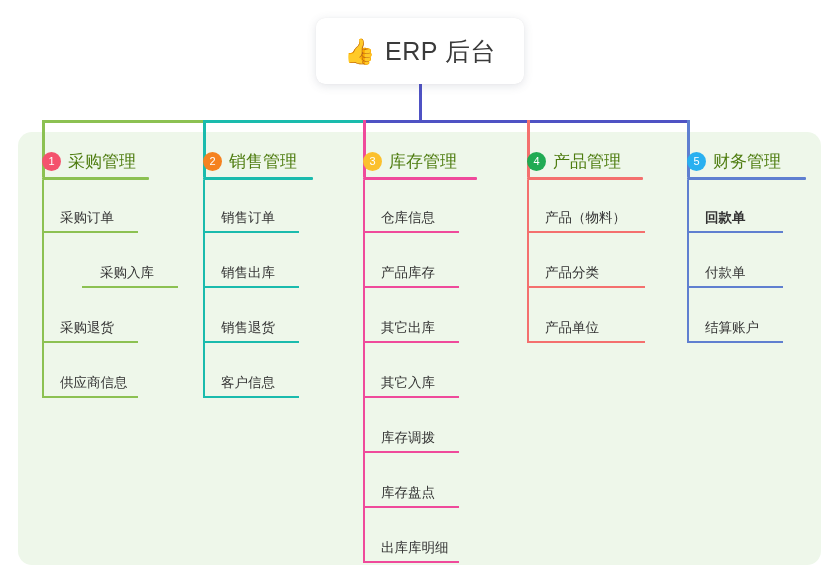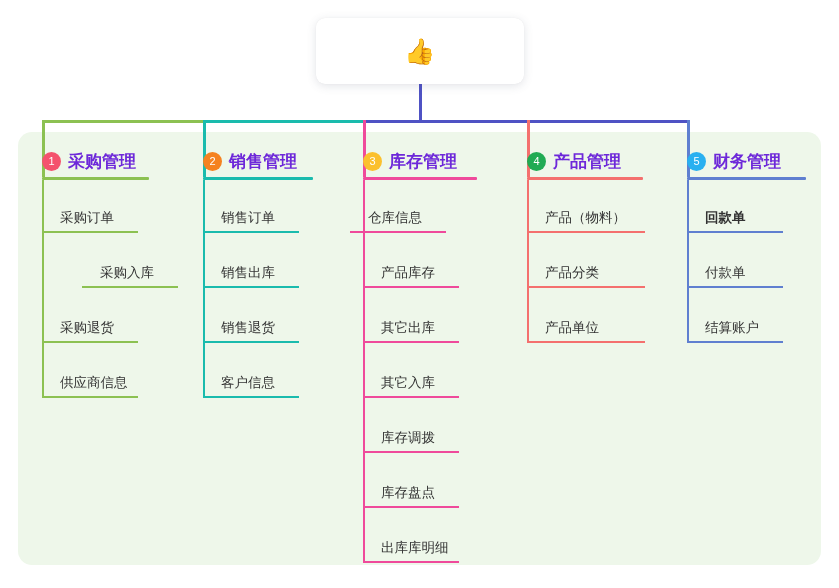--- a/index.html
+++ b/index.html
@@ -89,22 +89,21 @@
     border-radius: 50%;
     color: #ffffff;
     font-size: 11px;
     line-height: 19px;
     text-align: center;
     font-weight: normal;
     flex: 0 0 auto;
   }
   .col-title {
     font-size: 17px;
-    color: #6d28d9;
-    font-weight: bold;
+    color: #4d7c0f;
   }
   .col-underline {
     position: absolute;
     height: 3px;
     border-radius: 1px;
   }
 
   
   .leaf {
     position: absolute;
@@ -131,20 +130,21 @@
 </style>
 </head>
 <body>
 
 <div id="mindmap">
 
   <div class="panel"></div>
 
   <div class="root-card">
     <span class="root-emoji">👍</span>
+    <span class="root-title">ERP 后台</span>
   </div>
 
   <div id="connectors">
       <div class="line vline" style="left: 419px; top: 84px; width: 3px; height: 39px; background: rgb(79, 82, 196);"></div>
       <div class="line hline" style="left: 42px; top: 120px; width: 164px; height: 3px; background: rgb(140, 193, 82);"></div>
       <div class="line hline" style="left: 203px; top: 120px; width: 163px; height: 3px; background: rgb(26, 187, 173);"></div>
       <div class="line hline" style="left: 363px; top: 120px; width: 167px; height: 3px; background: rgb(79, 82, 196);"></div>
       <div class="line hline" style="left: 527px; top: 120px; width: 163px; height: 3px; background: rgb(79, 82, 196);"></div>
       <div class="line vline" style="left: 42px; top: 120px; width: 3px; height: 57px; background: rgb(140, 193, 82);"></div>
       <div class="line vline" style="left: 203px; top: 120px; width: 3px; height: 57px; background: rgb(26, 187, 173);"></div>
@@ -202,21 +202,21 @@
           <div class="leaf-text">客户信息</div>
         </div>
       </div>
       <div class="column">
         <div class="col-header" style="left: 363px; top: 150px;">
           <span class="badge" style="background: rgb(251, 192, 45);">3</span>
           <span class="col-title">库存管理</span>
         </div>
         <div class="col-underline" style="left: 363px; top: 177px; width: 114px; background: rgb(239, 74, 155);"></div>
         <div class="trunk" style="left: 363px; top: 180px; height: 383px; background: rgb(239, 74, 155);"></div>
-        <div class="leaf" style="left: 350px; top: 201px; width: 96px; height: 32px; text-decoration: underline;">
+        <div class="leaf" style="left: 363px; top: 201px; width: 96px; height: 32px; text-decoration: underline;">
           <div class="leaf-underline" style="width: 96px; background: rgb(239, 74, 155);"></div>
           <div class="leaf-text">仓库信息</div>
         </div>
         <div class="leaf" style="left: 363px; top: 256px; width: 96px; height: 32px;">
           <div class="leaf-underline" style="width: 96px; background: rgb(239, 74, 155);"></div>
           <div class="leaf-text">产品库存</div>
         </div>
         <div class="leaf" style="left: 363px; top: 311px; width: 96px; height: 32px; text-align: center;">
           <div class="leaf-underline" style="width: 96px; background: rgb(239, 74, 155);"></div>
           <div class="leaf-text">其它出库</div>

